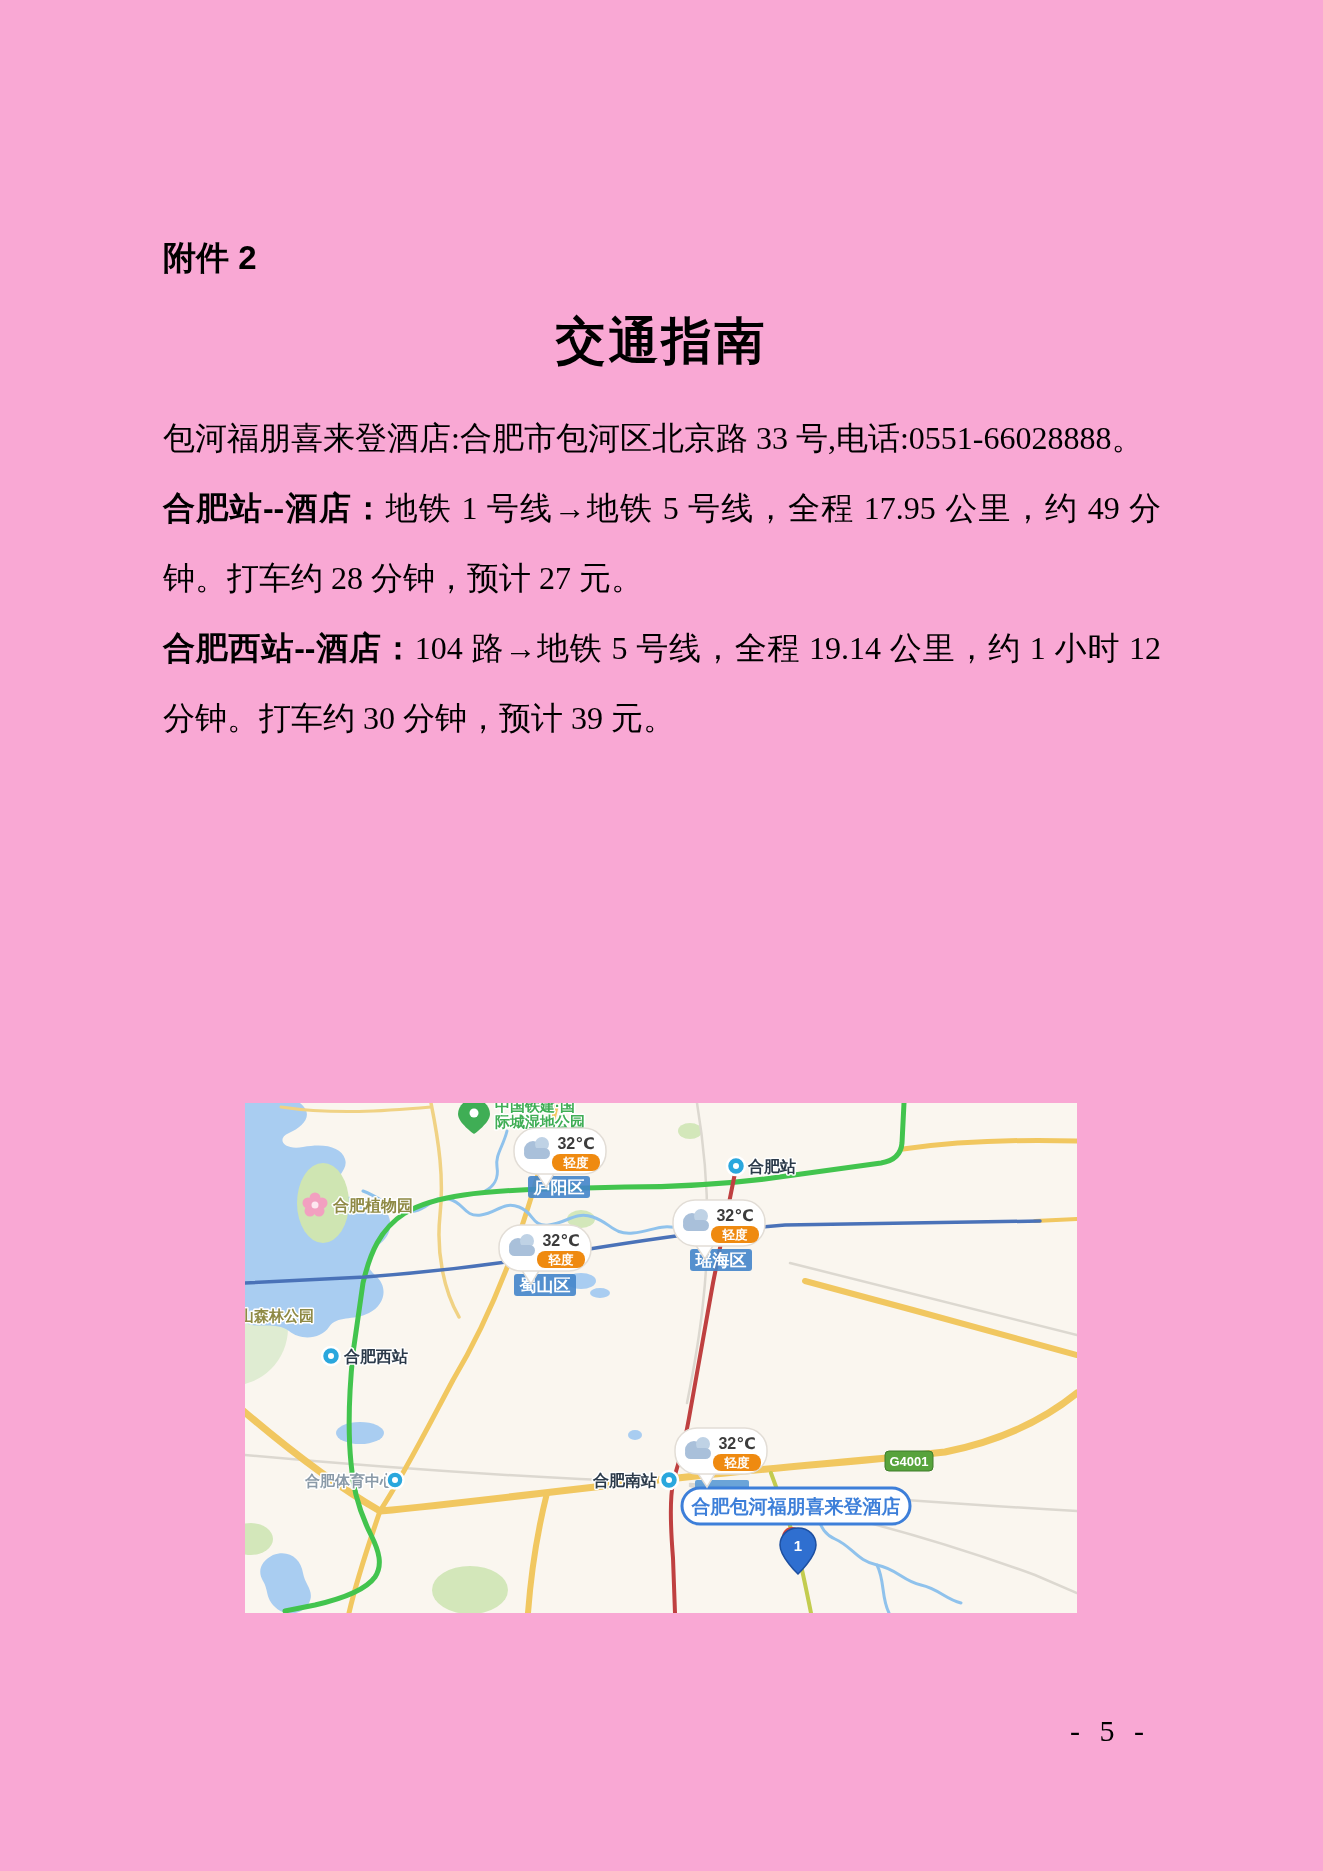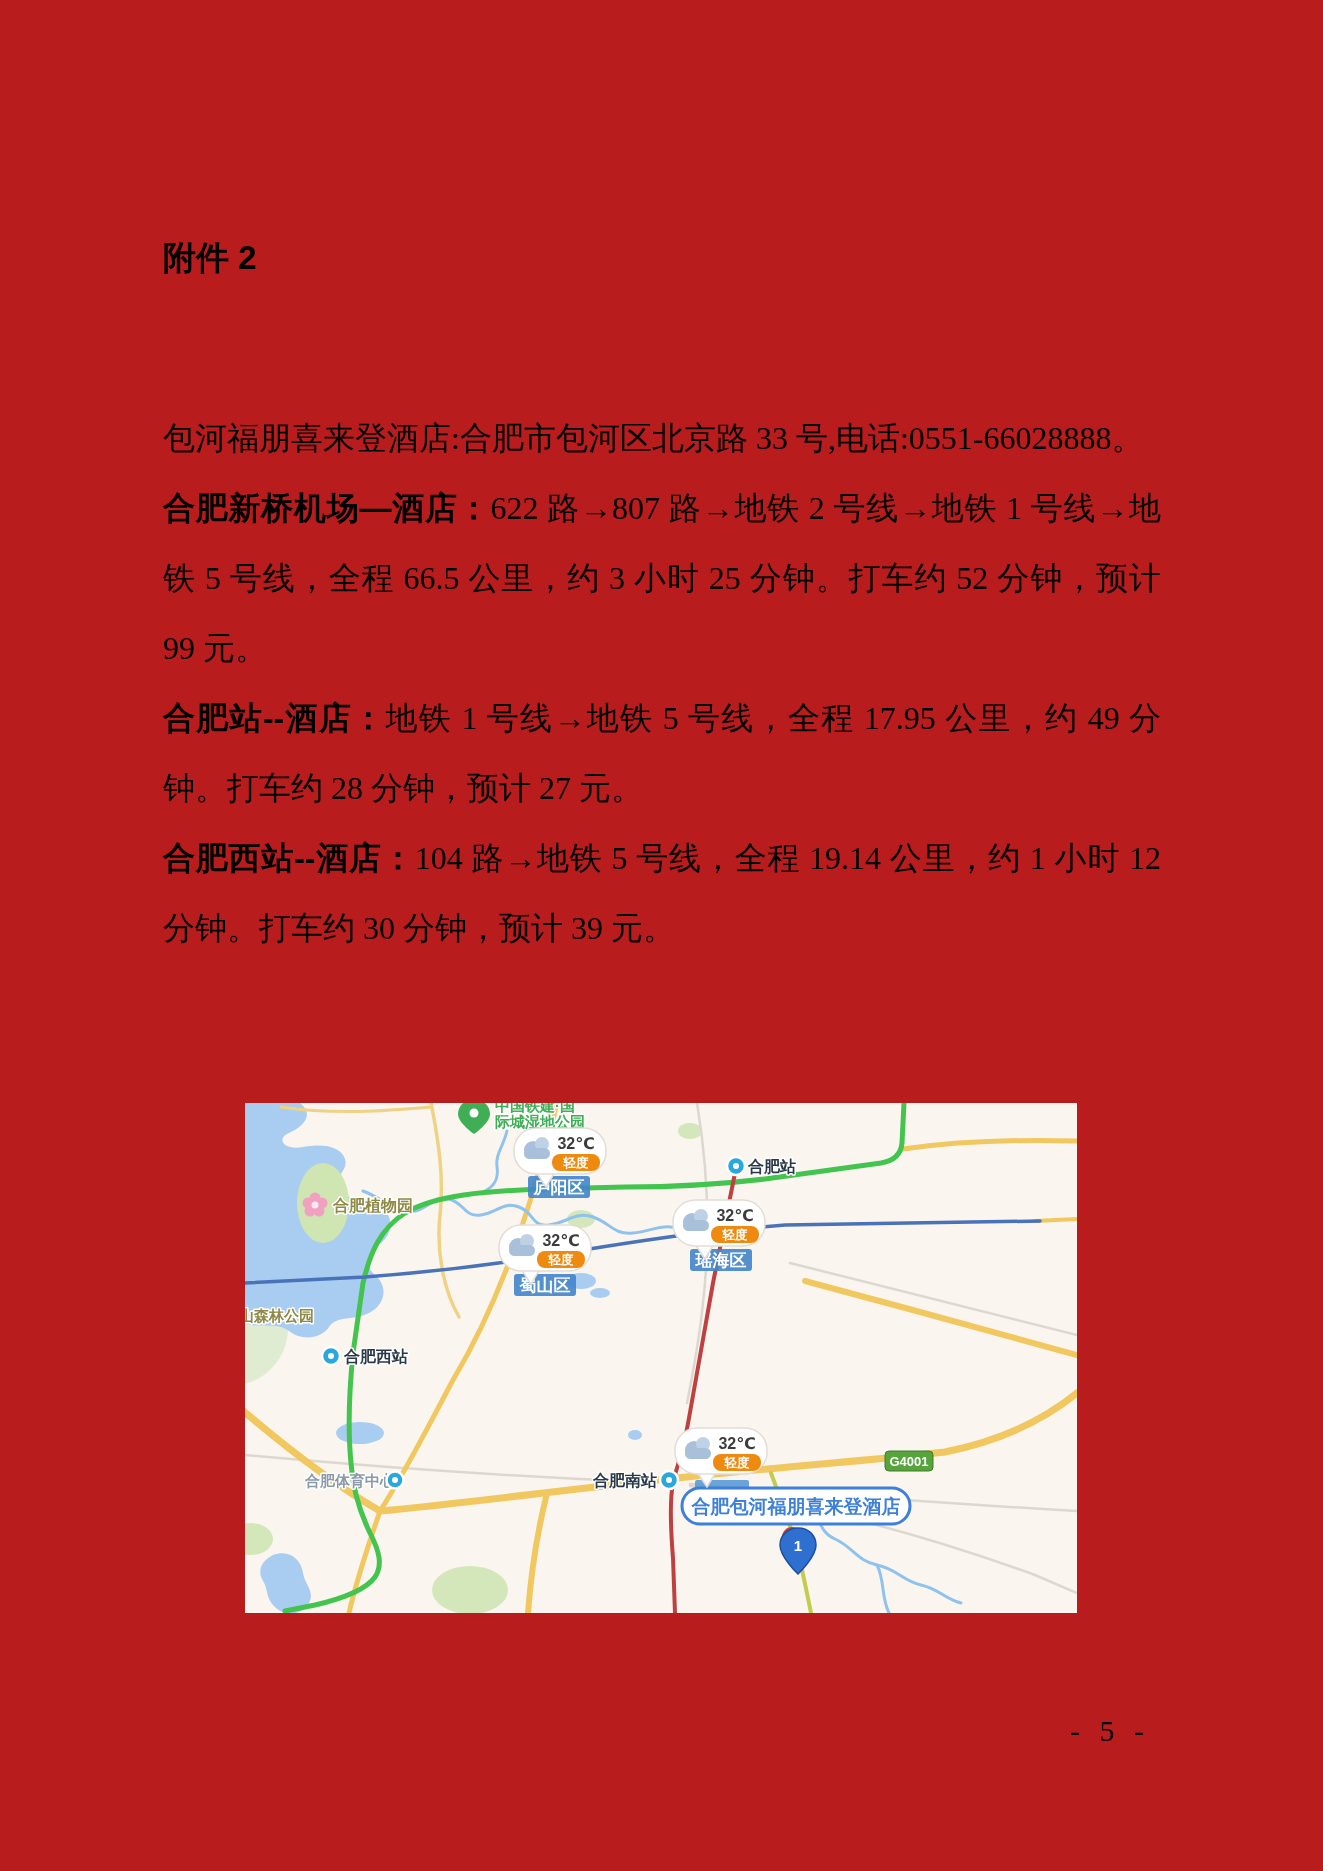--- a/index.html
+++ b/index.html
@@ -1,20 +1,20 @@
 <!DOCTYPE html>
 <html lang="zh"><head>
 <meta charset="utf-8">
 <style>
   html,body{margin:0;padding:0;background:#ffffff;}
   #page{
     position:relative;
     width:1323px;height:1871px;
     margin:0 auto;
-    background:#b91c1c;
+    background:#f9a8d4;
     overflow:hidden;
     font-family:"Liberation Serif","DejaVu Serif",serif;
     color:#000;
   }
   .attachment{
     position:absolute;left:163px;top:238px;
     font-family:"Liberation Sans","DejaVu Sans",sans-serif;
     font-weight:bold;font-size:33px;line-height:1.2;
   }
   .doc-title{
@@ -45,25 +45,25 @@
   svg text{font-family:"Liberation Sans","DejaVu Sans",sans-serif;}
   .halo{paint-order:stroke;stroke:#ffffff;stroke-width:3px;stroke-linejoin:round;}
 </style>
 </head>
 <body>
 
 <div id="page">
 
   <div class="attachment">附件 2</div>
 
+  <div class="doc-title">交通指南</div>
 
   <div class="body-text">
     <p>包河福朋喜来登酒店:合肥市包河区北京路 33 号,电话:0551-66028888。</p>
     <div id="routes">
-        <p><span class="route-label">合肥新桥机场—酒店：</span><span>622 路→807 路→地铁 2 号线→地铁 1 号线→地铁 5 号线，全程 66.5 公里，约 3 小时 25 分钟。打车约 52 分钟，预计 99 元。</span></p>
         <p><span class="route-label">合肥站--酒店：</span><span>地铁 1 号线→地铁 5 号线，全程 17.95 公里，约 49 分钟。打车约 28 分钟，预计 27 元。</span></p>
         <p><span class="route-label">合肥西站--酒店：</span><span>104 路→地铁 5 号线，全程 19.14 公里，约 1 小时 12 分钟。打车约 30 分钟，预计 39 元。</span></p>
       </div>
   </div>
 
   <div class="map-wrap">
     <svg width="832" height="510" viewBox="0 0 832 510">
 
       <rect x="0" y="0" width="832" height="510" fill="#faf6ef"></rect>
 

